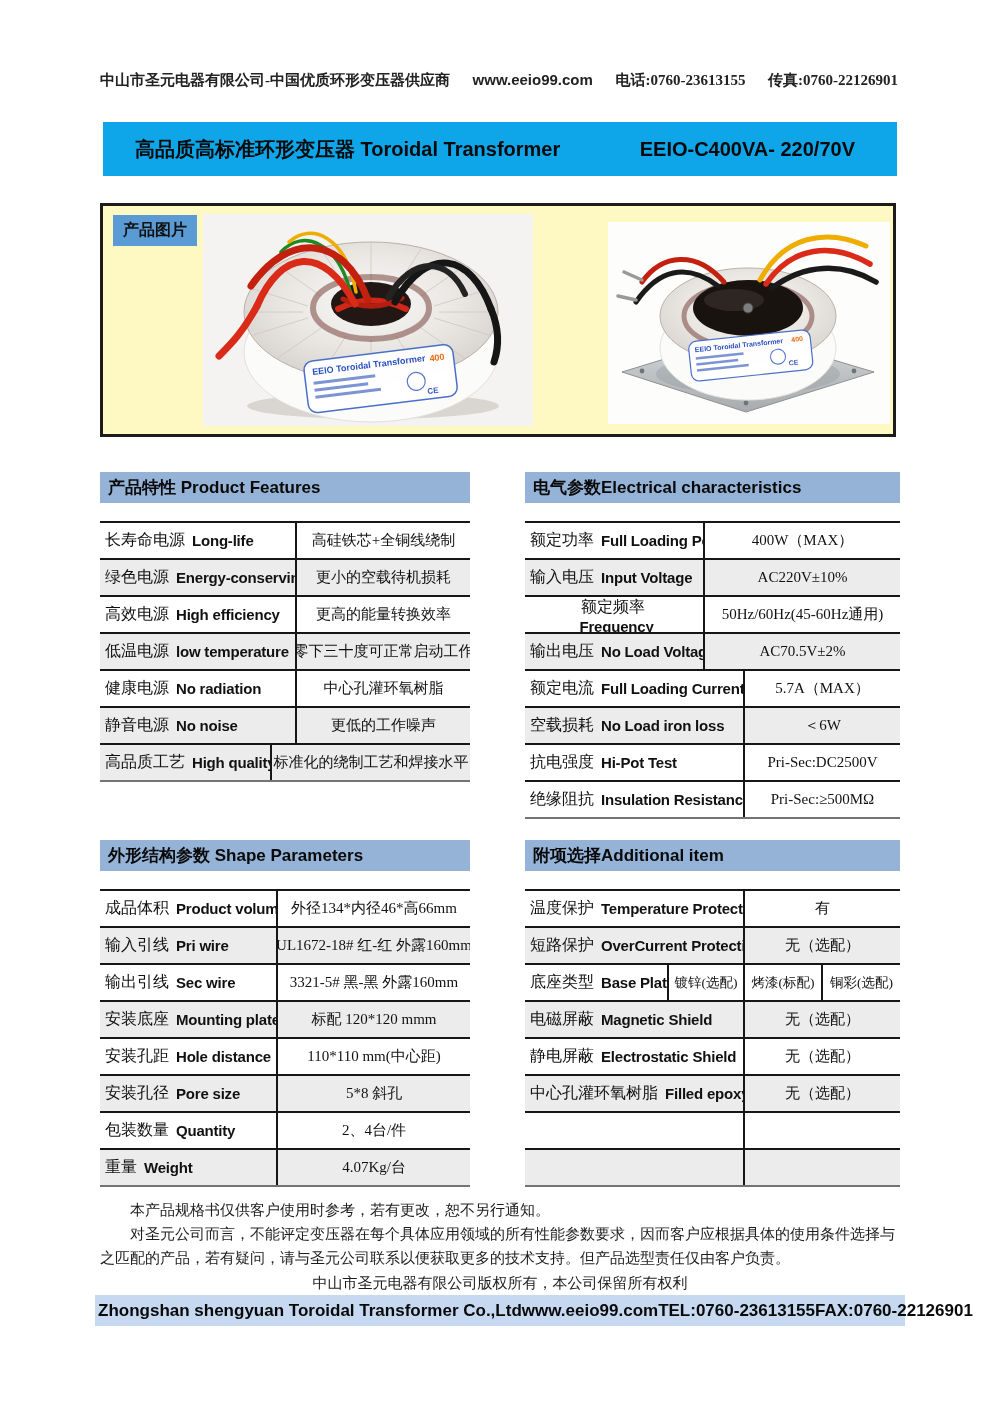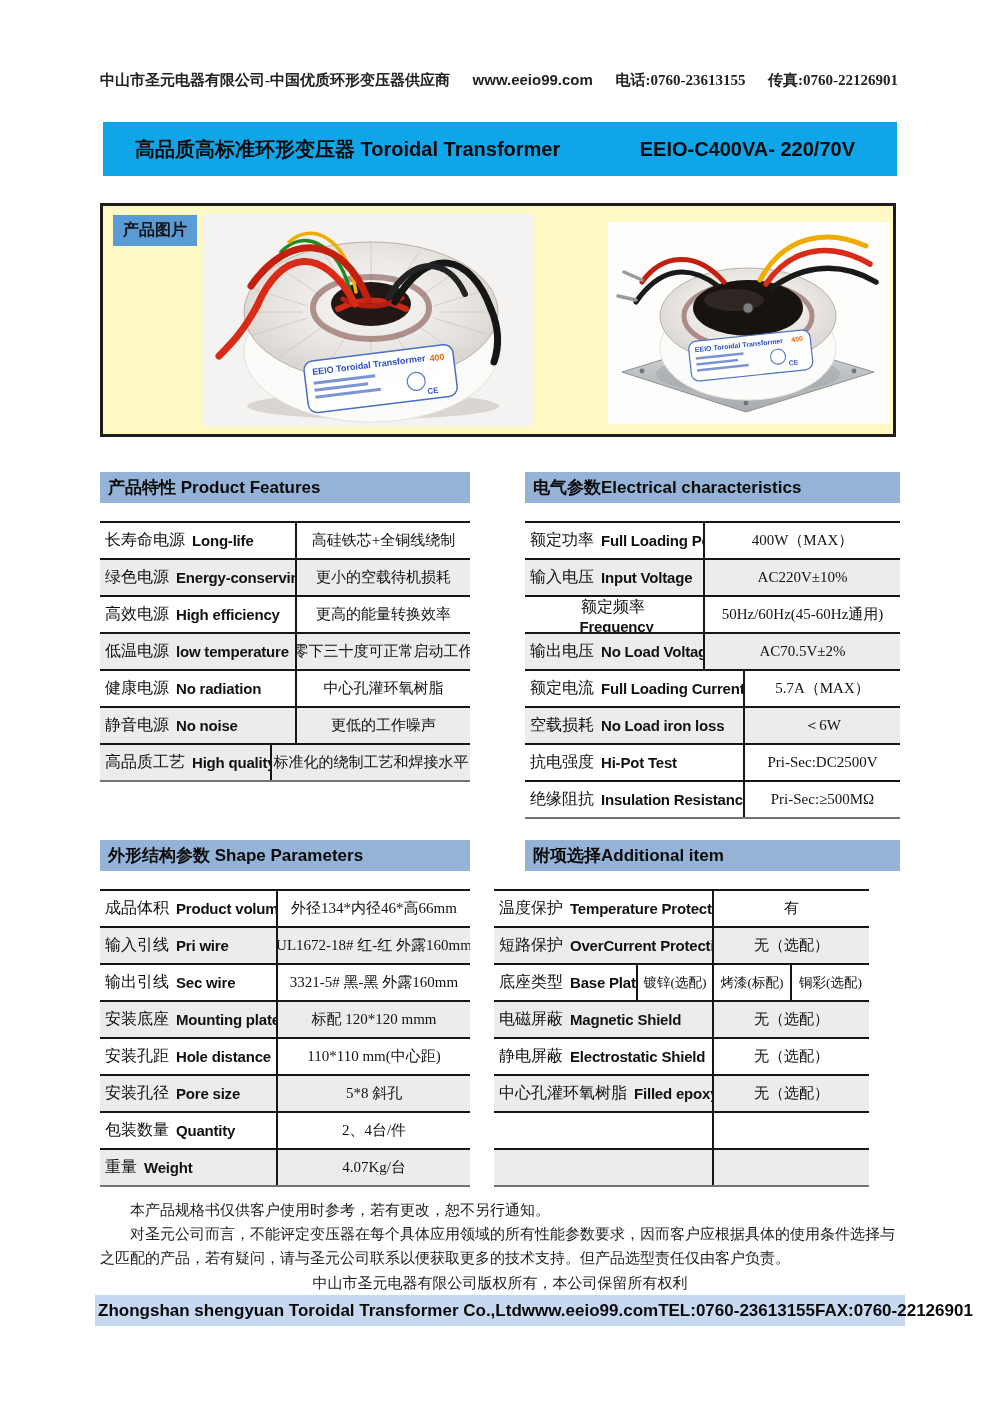--- a/index.html
+++ b/index.html
@@ -32,21 +32,21 @@
   #features-head{left:100px;top:472px;width:370px;}
   #electrical-head{left:525px;top:472px;width:375px;}
   #shape-head{left:100px;top:840px;width:370px;}
   #additional-head{left:525px;top:840px;width:375px;padding-left:8px;}
 
   
   .spec-table{position:absolute;border-bottom:2px solid #737373;}
   #features-table{left:100px;top:521px;width:370px;}
   #electrical-table{left:525px;top:521px;width:375px;}
   #shape-table{left:100px;top:889px;width:370px;}
-  #additional-table{left:494px;top:889px;width:375px;}
+  #additional-table{left:525px;top:889px;width:375px;}
   .t-row{display:flex;height:35px;border-top:2px solid #161616;align-items:stretch;background:#fff;}
   .t-row.shaded{background:#ececec;}
   .t-label{display:flex;align-items:center;padding-left:5px;box-sizing:border-box;
            overflow:hidden;white-space:nowrap;flex:none;}
   .lab-cn{font-family:"Liberation Serif","DejaVu Serif",serif;font-size:16px;margin-right:7px;}
   .lab-en{font-weight:700;font-size:15px;letter-spacing:-0.2px;}
   .t-value{flex:1;display:flex;align-items:center;justify-content:center;
            border-left:2px solid #161616;font-family:"Liberation Serif","DejaVu Serif",serif;
            font-size:15px;white-space:nowrap;overflow:hidden;box-sizing:border-box;}
   .t-value.fixed{flex:none;font-size:13.5px;}

